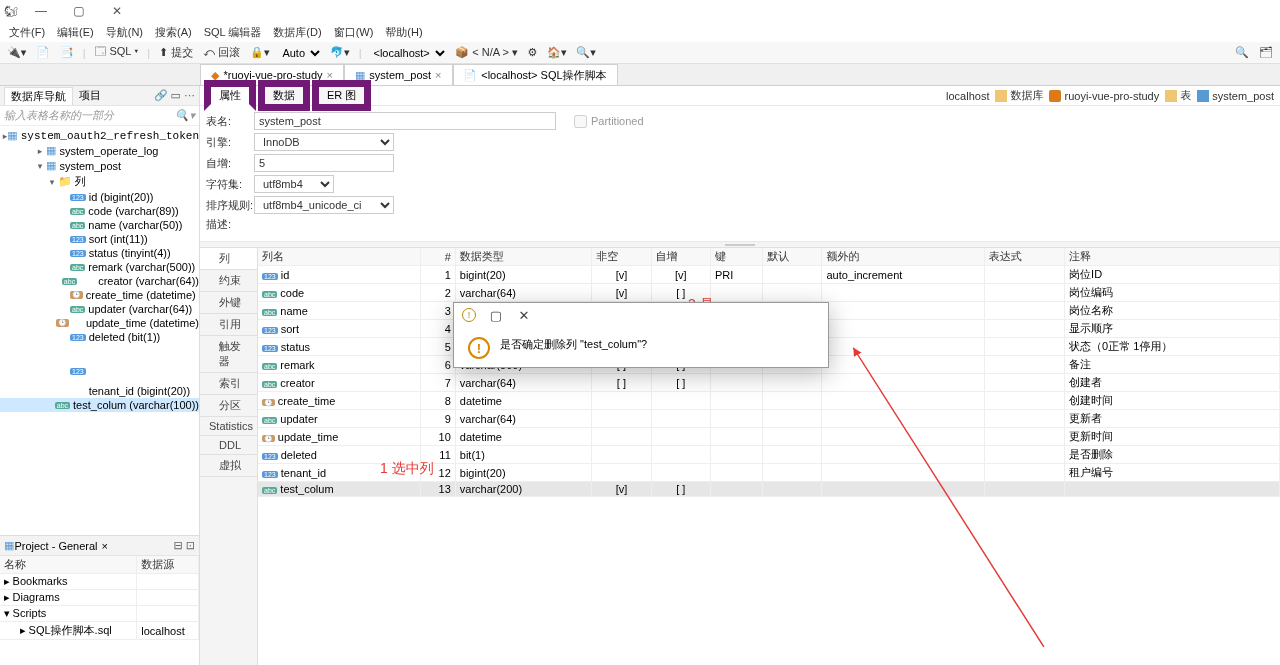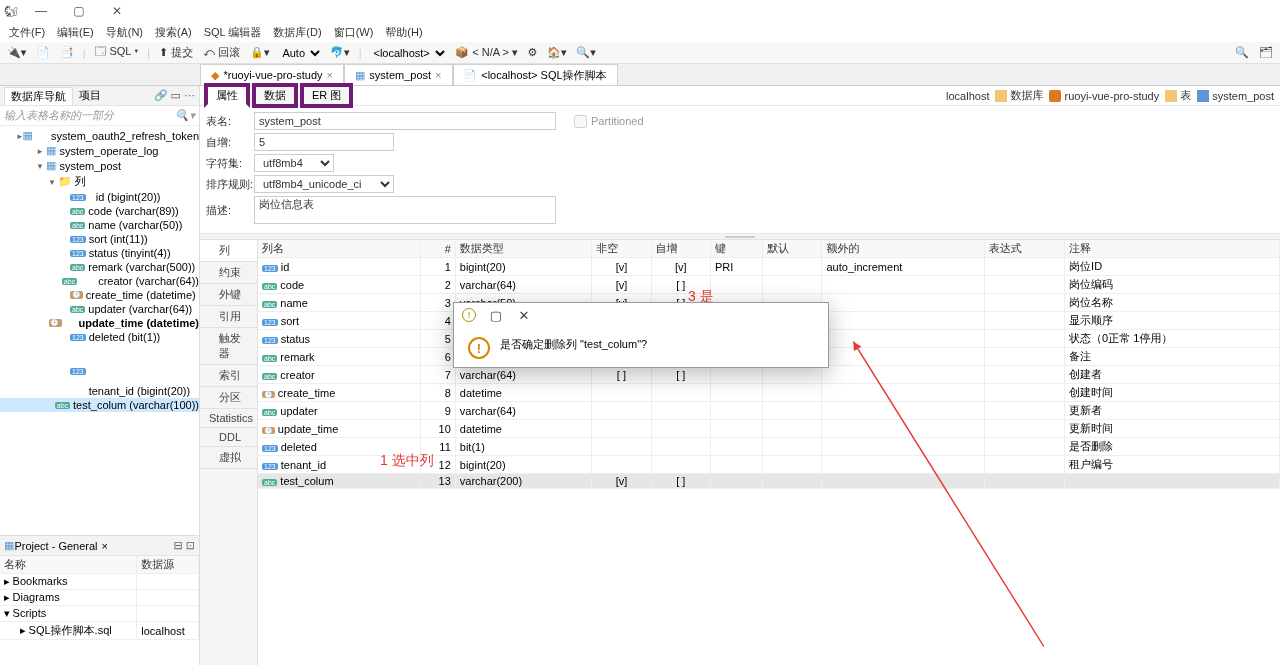--- a/index.html
+++ b/index.html
@@ -29,21 +29,21 @@
 .tree-item.sel { background: #cde8ff; }
 .indent { display: inline-block; }
 .expander { width: 12px; display: inline-block; text-align:center; color:#666; font-size:9px; }
 .badge-abc { background:#5a9; color:#fff; font-size:7px; padding:0 2px; border-radius:2px; }
 .badge-123 { background:#59d; color:#fff; font-size:7px; padding:0 2px; border-radius:2px; }
 .badge-o { background:#c96; color:#fff; font-size:7px; padding:0 2px; border-radius:2px; }
 .projpanel { height: 130px; border-top: 1px solid #ddd; }
 .mainpanel { flex: 1; display: flex; flex-direction: column; background: #fff; position: relative; }
 .breadcrumb-row { height: 20px; display: flex; align-items: center; border-bottom: 1px solid #e8e8e8; }
 .subtabs { display: flex; gap: 2px; padding-left: 4px; }
-.subtab { padding: 1px 8px; border: 4px solid #701a75; background: #f6f6f6; }
+.subtab { padding: 1px 8px; border: 7px solid #701a75; background: #f6f6f6; }
 .subtab.sel { background: #fff; border-bottom-color: #fff; }
 .breadcrumb-right { margin-left: auto; display: flex; gap: 6px; padding-right: 6px; }
 .crumb { display: flex; align-items: center; gap: 3px; color: #333; }
 .crumb .ci { width: 12px; height:12px; display:inline-block; }
 .formarea { padding: 6px 6px 6px 6px; border-bottom: 1px solid #e8e8e8; }
 .formrow { display: flex; align-items: center; margin-bottom: 3px; }
 .formlabel { width: 48px; color: #333; }
 .forminput { border: 1px solid #ccc; height: 18px; padding: 0 4px; background: #fff; color: #333; }
 .forminput.w1 { width: 302px; }
 .forminput.w2 { width: 140px; }
@@ -154,21 +154,21 @@
     </div>
     <div class="filter">
       <span>输入表格名称的一部分</span>
       <span style="margin-left:auto;">🔍▾</span>
     </div>
     <div class="tree" id="nav-tree">
         <div class="tree-item">
        <span class="indent" style="width:34px"></span>
        <span class="expander">▸</span>
        <span style="color:#5a9ad4;">▦</span>
-       <span style="margin-left:18px;">system_oauth2_refresh_token</span>
+       <span style="margin-left:3px;font-family:Liberation Mono, monospace;">system_oauth2_refresh_token</span>
      </div>
         <div class="tree-item">
        <span class="indent" style="width:34px"></span>
        <span class="expander">▸</span>
        <span style="color:#5a9ad4;">▦</span>
        <span style="margin-left:3px;">system_operate_log</span>
      </div>
         <div class="tree-item">
        <span class="indent" style="width:34px"></span>
        <span class="expander">▾</span>
@@ -178,21 +178,21 @@
         <div class="tree-item">
        <span class="indent" style="width:46px"></span>
        <span class="expander">▾</span>
        <span style="color:#d9a441;">📁</span>
        <span style="margin-left:3px;">列</span>
      </div>
         <div class="tree-item">
        <span class="indent" style="width:58px"></span>
        <span class="expander"></span>
        <span class="badge-123">123</span>
-       <span style="margin-left:10px;">id (bigint(20))</span>
+       <span style="margin-left:3px;">id (bigint(20))</span>
      </div>
         <div class="tree-item">
        <span class="indent" style="width:58px"></span>
        <span class="expander"></span>
        <span class="badge-abc">abc</span>
        <span style="margin-left:3px;">code (varchar(89))</span>
      </div>
         <div class="tree-item">
        <span class="indent" style="width:58px"></span>
        <span class="expander"></span>
@@ -232,21 +232,21 @@
         <div class="tree-item">
        <span class="indent" style="width:58px"></span>
        <span class="expander"></span>
        <span class="badge-abc">abc</span>
        <span style="margin-left:3px;">updater (varchar(64))</span>
      </div>
         <div class="tree-item">
        <span class="indent" style="width:58px"></span>
        <span class="expander"></span>
        <span class="badge-o">🕒</span>
-       <span style="margin-left:17px;font-weight:bold;">update_time (datetime)</span>
+       <span style="margin-left:17px;">update_time (datetime)</span>
      </div>
         <div class="tree-item">
        <span class="indent" style="width:58px"></span>
        <span class="expander"></span>
        <span class="badge-123">123</span>
        <span style="margin-left:3px;">deleted (bit(1))</span>
      </div>
         <div class="tree-item">
        <span class="indent" style="width:58px"></span>
        <span class="expander"></span>
@@ -319,34 +319,37 @@
     <div class="formarea">
       <div class="formrow">
         <span class="formlabel">表名:</span>
         <input class="forminput w1" value="system_post" style="">
         <label class="partcheckbox">
             <input type="checkbox" disabled="" style=""> 
             <span>Partitioned</span>
           </label>
       </div>
       <div class="formrow">
+        <span class="formlabel">引擎:</span>
+        <select class="forminput w2"><option>InnoDB</option></select>
+      </div>
+      <div class="formrow">
         <span class="formlabel">自增:</span>
         <input class="forminput w2" value="5" style="">
       </div>
       <div class="formrow">
         <span class="formlabel">字符集:</span>
         <select class="forminput w3"><option>utf8mb4</option></select>
       </div>
       <div class="formrow">
         <span class="formlabel">排序规则:</span>
         <select class="forminput w2"><option>utf8mb4_unicode_ci</option></select>
       </div>
       <div class="formrow">
         <span class="formlabel">描述:</span>
-        <textarea class="forminput w1" style="height: 28px; resize: none;">岗位信息表</textarea>
       </div>
     </div>
 
     <div class="grid-split"></div>
 
     <div class="gridarea">
       <div class="gridtabs" id="gtabs">
           <div class="gridtab sel"><span class="ci"></span>列</div>
           <div class="gridtab"><span class="ci"></span>约束</div>
           <div class="gridtab"><span class="ci"></span>外键</div>

